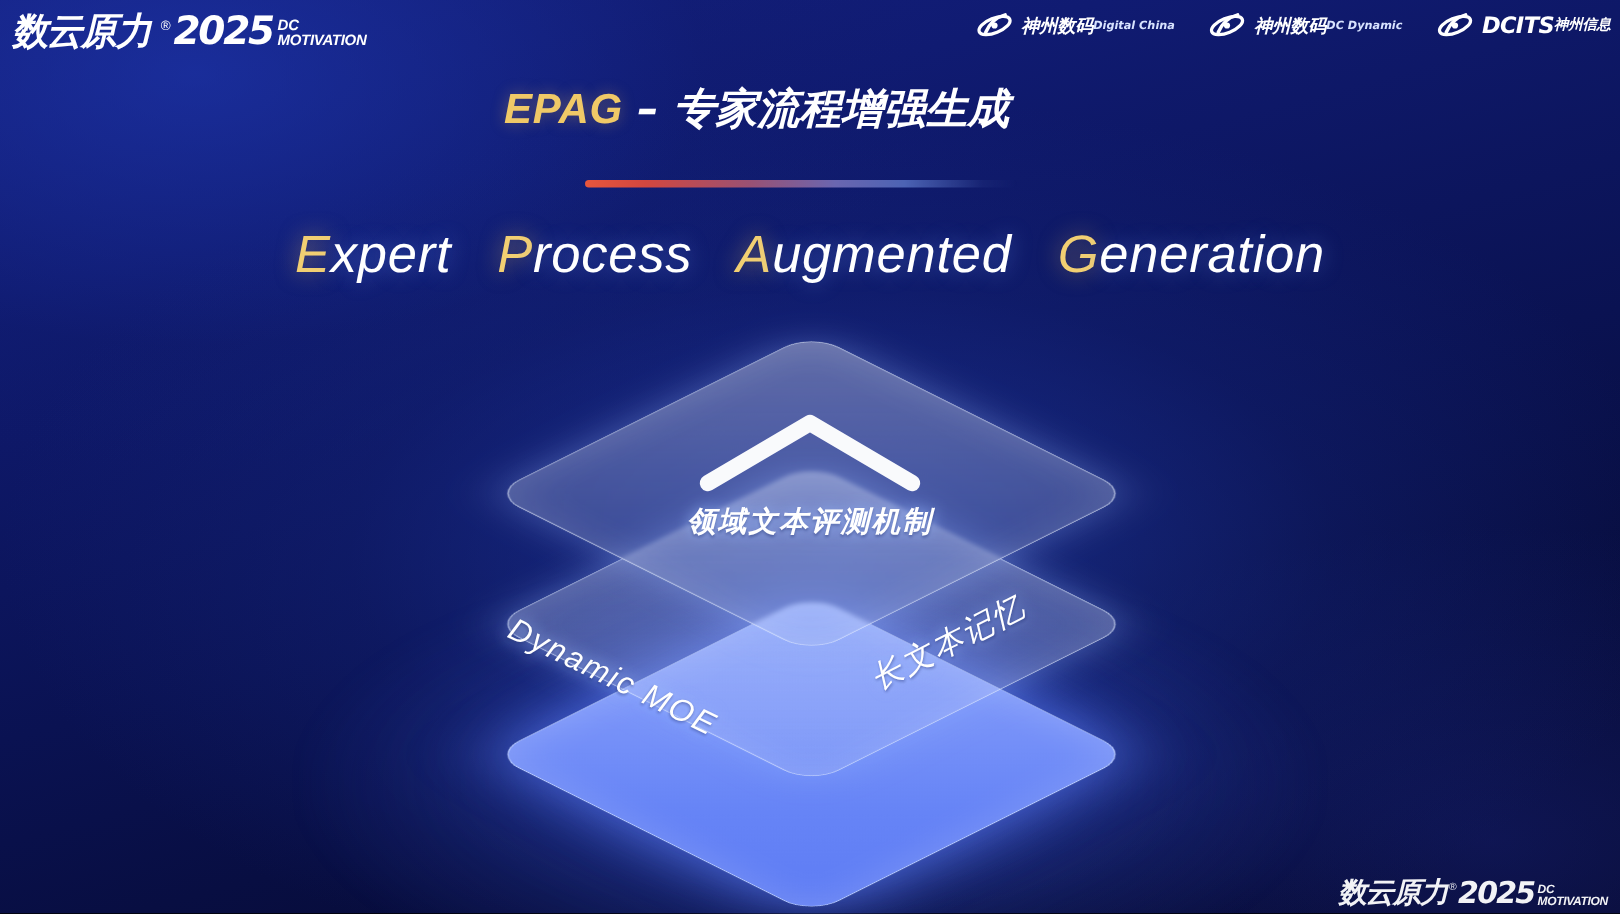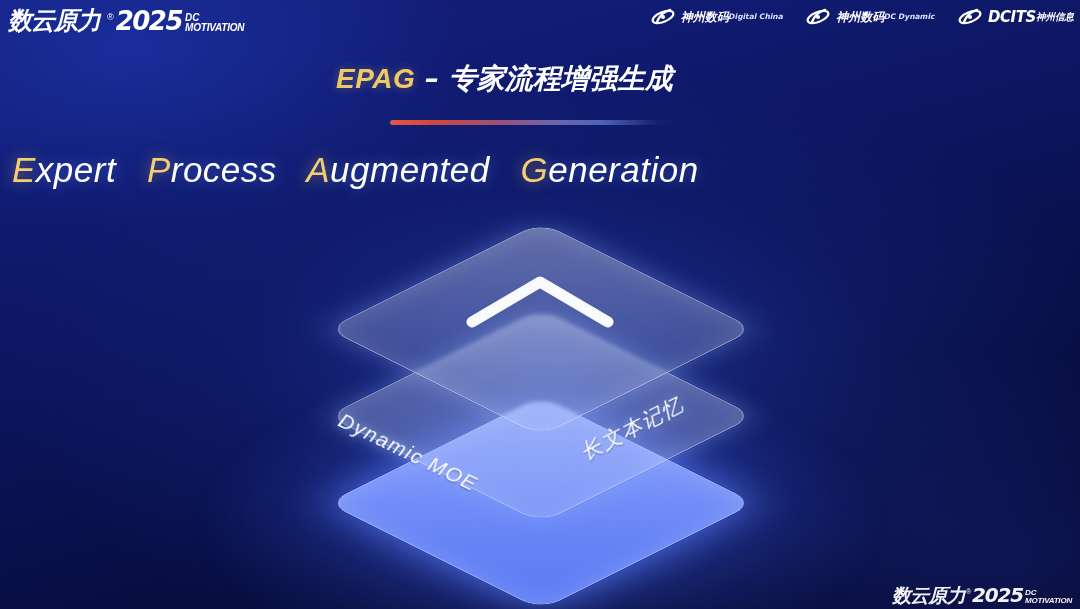--- a/index.html
+++ b/index.html
@@ -144,21 +144,21 @@
   }
 
   
   .title-cn {
     position: absolute;
     left: 336px;
     top: 55px;
     font-family: "DejaVu Sans", sans-serif;
     font-size: 28px;
     font-weight: 700;
-    line-height: 48px;
+    line-height: 36px;
     white-space: nowrap;
     color: #ffffff;
   }
   .title-cn .epag {
     color: #f0c967;
     font-family: "Liberation Sans", sans-serif;
     letter-spacing: 0.5px;
     text-shadow: 0 0 10px rgba(240,190,90,0.35);
   }
   .title-cn .dash { color: #ffffff; }
@@ -176,24 +176,24 @@
       #9a5173 38%,
       #6a66b0 58%,
       #4c63b4 74%,
       rgba(45,62,140,0.25) 92%,
       rgba(30,40,110,0) 100%);
     filter: blur(0.3px);
   }
 
   .title-en {
     position: absolute;
-    left: 12px;
+    left: 0;
     right: 0;
     top: 150px;
-    text-align: left;
+    text-align: center;
     font-family: "Liberation Sans", sans-serif;
     font-size: 35px;
     font-weight: 400;
     letter-spacing: 0.5px;
     color: #ffffff;
     white-space: nowrap;
     text-shadow: 0 0 14px rgba(110,150,255,0.45);
   }
   .title-en .gold {
     color: #f2cf72;
@@ -427,20 +427,21 @@
     <div class="layer l-bot"></div>
     <div class="layer l-mid"></div>
     <div class="layer l-top"></div>
 
     <div class="chevron">
       <svg viewBox="0 0 152 58" width="152" height="58" aria-hidden="true">
         <path d="M8 50 L76 10 L144 50" fill="none" stroke="#ffffff" stroke-width="11" stroke-linecap="round" stroke-linejoin="round" opacity="0.97"></path>
       </svg>
     </div>
 
+    <div class="lbl lbl-top">领域文本评测机制</div>
     <div class="lbl lbl-mid-left">Dynamic MOE</div>
     <div class="lbl lbl-mid-right">长文本记忆</div>
 
   </div>
 
   <div class="watermark">
     <span class="wm-cn">数云原力</span>
     <span class="wm-reg">®</span>
     <span class="wm-year">2025</span>
     <span class="wm-dc">

